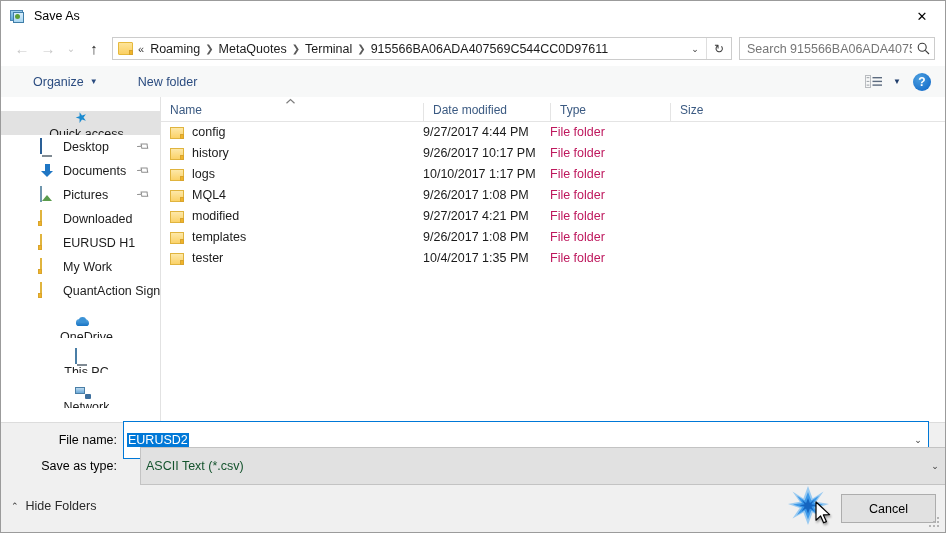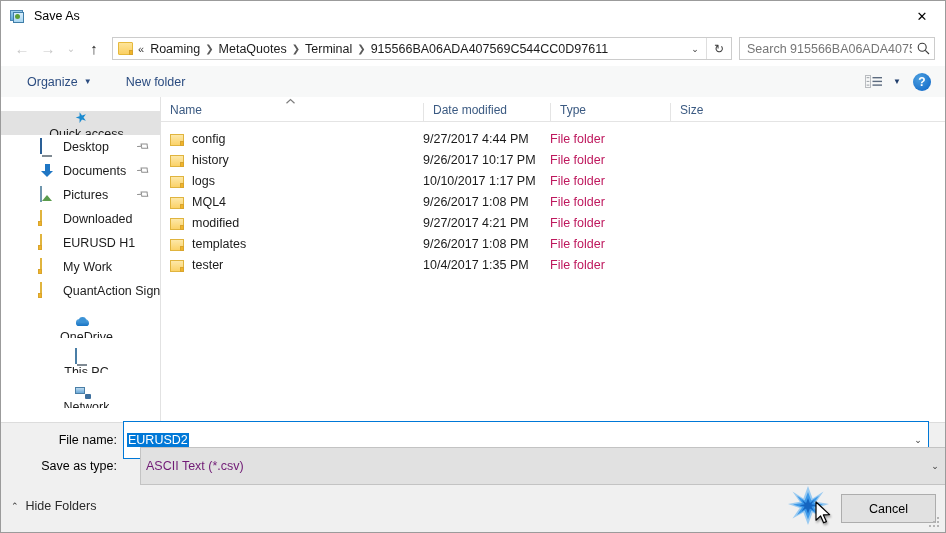--- a/index.html
+++ b/index.html
@@ -206,21 +206,21 @@
     width: 944px; height: 31px;
     background: #f7f8f8;
     border-bottom: 1px solid #dcdcdc;
     display: flex;
     align-items: center;
   }
   .tb-item {
     font-size: 12.5px;
     color: #2b4c80;
     padding: 4px 8px;
-    margin-left: 18px;
+    margin-left: 24px;
     display: flex;
     align-items: center;
     gap: 6px;
     cursor: default;
     white-space: nowrap;
   }
   .tb-caret { font-size: 8px; color: #2b4c80; }
   .tb-spacer { flex: 1 1 auto; }
   .tb-viewicon {
     width: 22px; height: 16px;
@@ -444,21 +444,21 @@
   .hcell.c-size { width: 80px; }
   .sort-caret {
     position: absolute;
     left: 124px; top: -6px;
     font-size: 9px;
     color: #6f6f6f;
   }
   .filerow {
     height: 21px;
     display: flex;
-    align-items: flex-end;
+    align-items: flex-start;
     font-size: 12.5px;
     color: #1b1b1b;
     cursor: default;
   }
   .fr-name {
     width: 262px;
     display: flex;
     align-items: center;
     padding-left: 9px;
     box-sizing: border-box;
@@ -529,21 +529,21 @@
     font-size: 12.5px;
     color: #000;
     white-space: nowrap;
     overflow: hidden;
   }
   .combo.filename .combo-value span.sel {
     background: #0078d7;
     color: #ffffff;
     padding: 1px 1px;
   }
-  .combo.filetype .combo-value { padding-left: 5px; color: #701a75; }
+  .combo.filetype .combo-value { padding-left: 5px; color: #14532d; }
   .combo-arrow {
     width: 20px;
     flex: none;
     display: flex; align-items: center; justify-content: center;
     font-size: 9px;
     color: #3a3a3a;
     cursor: default;
   }
 
   

